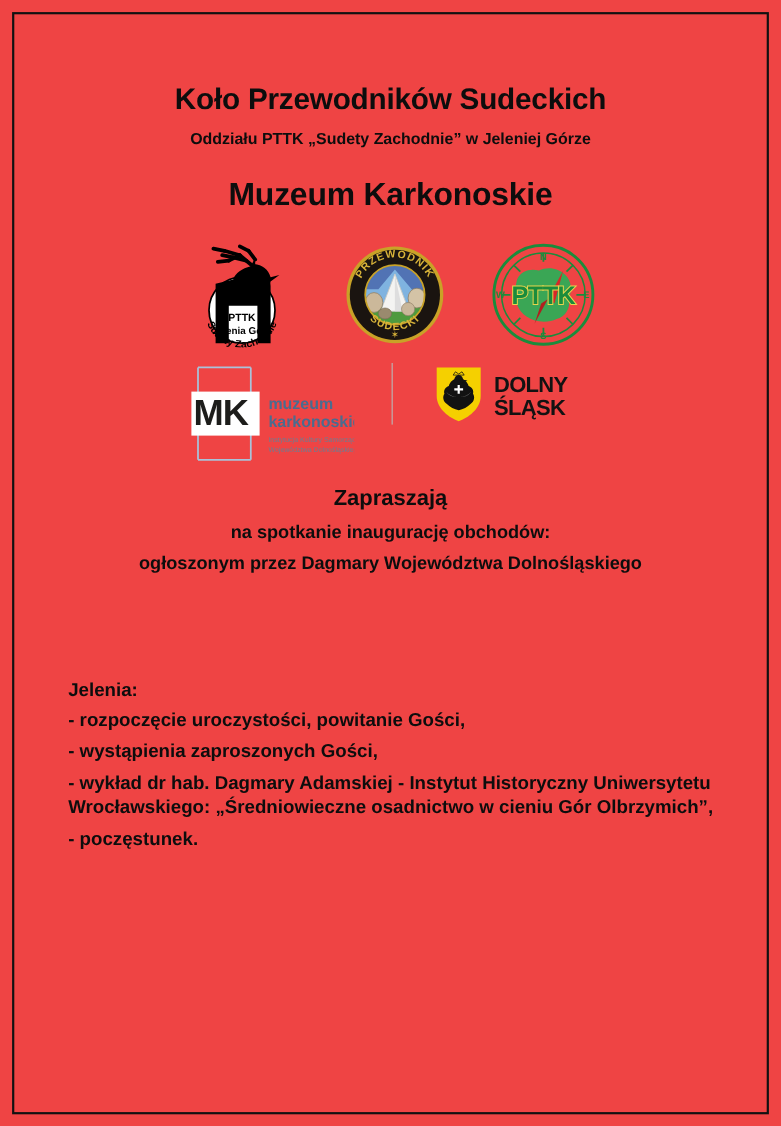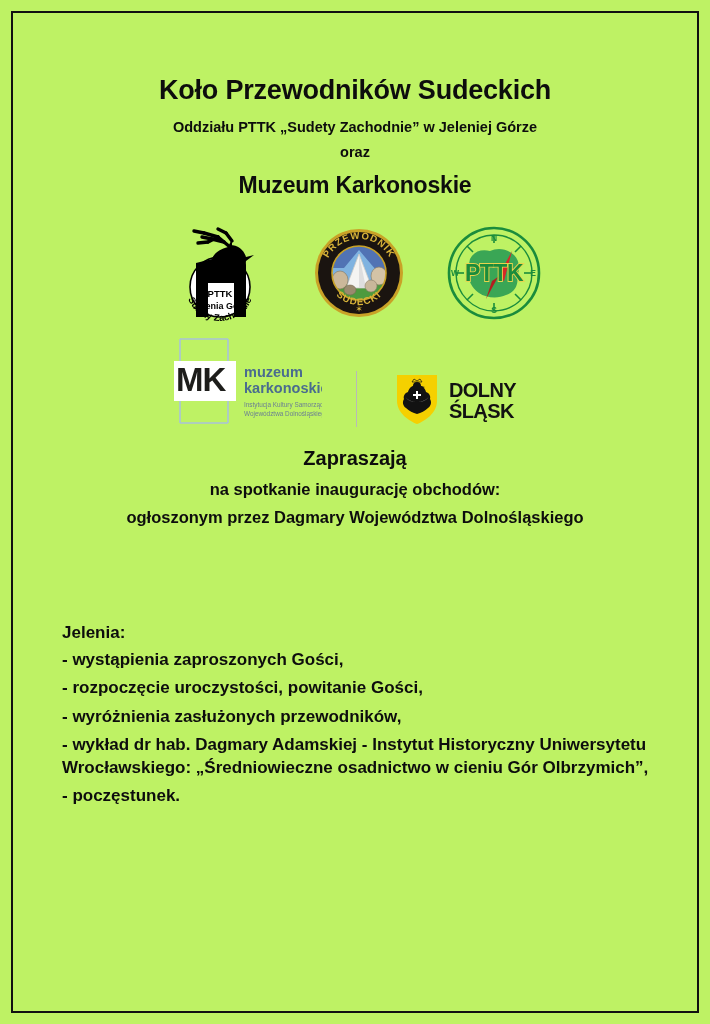--- a/index.html
+++ b/index.html
@@ -12,21 +12,21 @@
     height: 1024px;
     font-family: "Liberation Sans", sans-serif;
     color: #0d0d0d;
     overflow: hidden;
   }
 
   #poster {
     position: relative;
     width: 710px;
     height: 1024px;
-    background: #bef264;
+    background: #ef4444;
     box-sizing: border-box;
   }
 
   
   #frame {
     position: absolute;
     left: 11px;
     top: 11px;
     width: 688px;
     height: 1002px;
@@ -65,40 +65,40 @@
   }
   .title-oraz {
     text-align: center;
     font-size: 14.5px;
     font-weight: bold;
     margin: 0;
     padding-top: 9px;
   }
   .title-museum {
     text-align: center;
-    font-size: 23px;
+    font-size: 29px;
     font-weight: bold;
     letter-spacing: -0.2px;
-    margin: 0;
+    margin: 14px;
     padding-top: 12px;
   }
 
   
   .logo-row-1 {
     display: flex;
     justify-content: center;
     align-items: center;
     gap: 42px;
     margin-top: 26px;
     height: 96px;
   }
   .logo-row-2 {
     display: flex;
     justify-content: center;
-    align-items: flex-end;
+    align-items: flex-start;
     gap: 0px;
     margin-top: 14px;
     height: 92px;
   }
 
   .logo-deer   { width: 104px; height: 96px; }
   .logo-badge  { width: 90px;  height: 90px; }
   .logo-pttk   { width: 96px;  height: 96px; }
   .logo-mk     { width: 150px; height: 92px; }
   .logo-ds     { width: 148px; height: 56px; }
@@ -166,21 +166,20 @@
 <div id="poster">
 
   <div id="frame"></div>
 
   <div id="content">
 
     <h1 class="title-main">Koło Przewodników Sudeckich</h1>
 
     <p class="title-sub">Oddziału PTTK „Sudety Zachodnie” w Jeleniej Górze</p>
 
-    <p class="title-oraz">oraz</p>
 
     <h2 class="title-museum">Muzeum Karkonoskie</h2>
 
     <div class="logo-row-1">
 
       <svg class="logo-deer" viewBox="0 0 104 96" aria-hidden="true">
         <defs>
           <path id="arcSudety" d="M 18 62 A 34 34 0 0 0 86 62"></path>
         </defs>
 
@@ -322,21 +321,20 @@
     </div>
 
     <div class="invite">
       <p class="invite-head">Zapraszają</p>
       <p class="invite-line">na spotkanie inaugurację obchodów:</p>
       <p class="invite-foot">ogłoszonym przez Dagmary Województwa Dolnośląskiego</p>
     </div>
 
     <div class="program">
       <p class="program-title">Jelenia:</p>
+      <p class="program-item">- rozpoczęcie uroczystości, powitanie Gości,</p>
       <p class="program-item">- wystąpienia zaproszonych Gości,</p>
-      <p class="program-item">- rozpoczęcie uroczystości, powitanie Gości,</p>
-      <p class="program-item">- wyróżnienia zasłużonych przewodników,</p>
       <p class="program-item">- wykład dr hab. Dagmary Adamskiej - Instytut Historyczny Uniwersytetu Wrocławskiego: „Średniowieczne osadnictwo w cieniu Gór Olbrzymich”,</p>
       <p class="program-item">- poczęstunek.</p>
     </div>
 
   </div>
 </div>
 
 </body></html>

